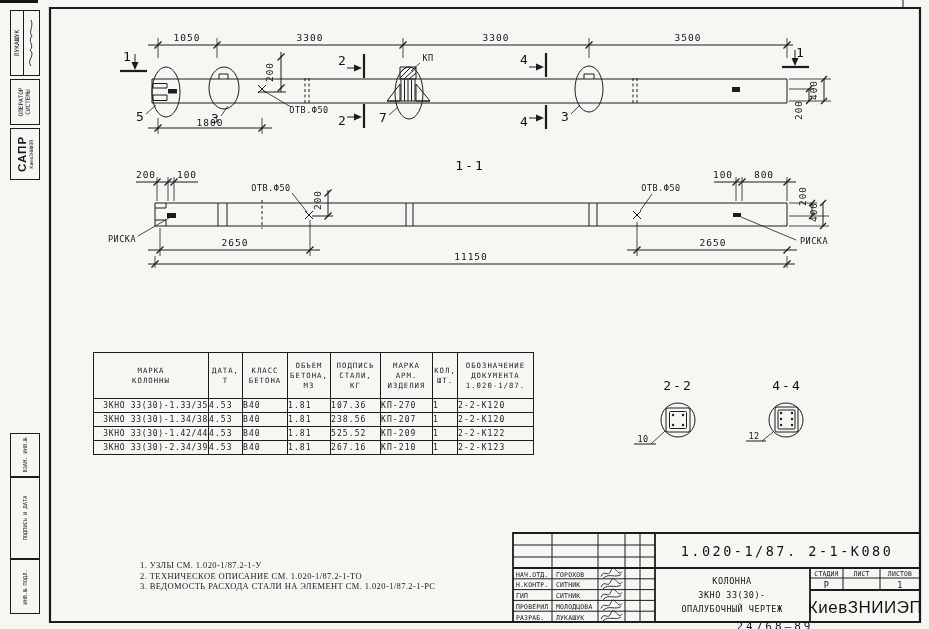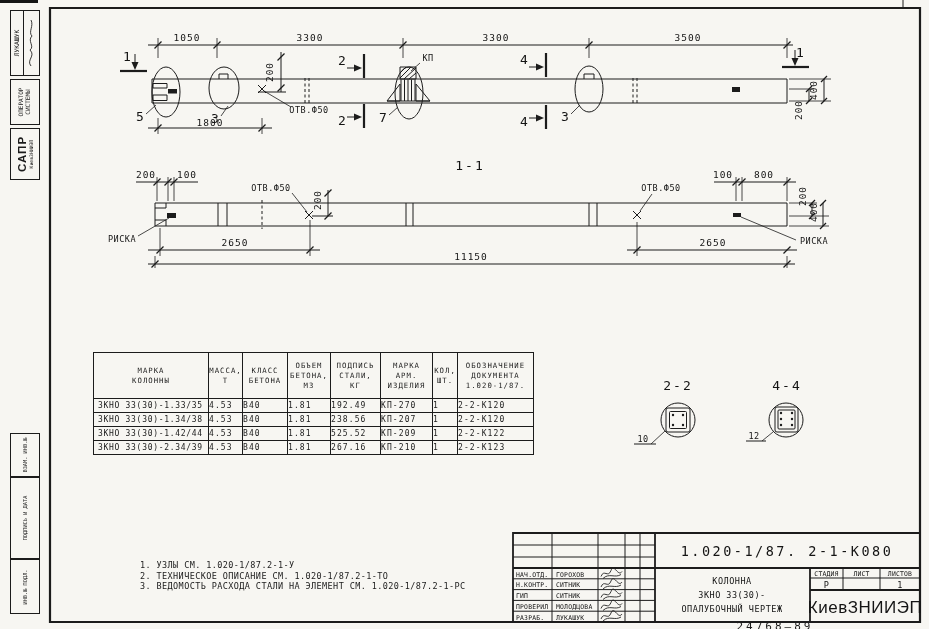--- a/index.html
+++ b/index.html
@@ -31,23 +31,23 @@
         white-space:nowrap;text-align:center;line-height:1.15;}
   .vtxt span{display:block;}
   
   table.spec{position:absolute;left:93px;top:352px;border-collapse:collapse;table-layout:fixed;
              width:440px;border:1.7px solid #1c1c1c;padding-left:30px;}
   table.spec th,table.spec td{border:1px solid #1c1c1c;overflow:hidden;}
   table.spec th{font-size:7.3px;font-weight:normal;letter-spacing:1px;line-height:1.35;
                 padding:2px 0 1px 0;vertical-align:middle;white-space:pre-line;}
   table.spec thead th{height:42px;border-bottom:1.5px solid #1c1c1c;}
   table.spec td{height:13px;font-size:8px;letter-spacing:1.1px;text-align:left;padding:0;}
-  table.spec td.mark{text-align:left;padding-left:4px;letter-spacing:.7px;margin-top:26px;}
+  table.spec td.mark{text-align:right;padding-left:4px;letter-spacing:.7px;margin-top:26px;}
   
-  .notes{position:absolute;left:140px;top:560px;font-size:8.5px;letter-spacing:.4px;line-height:10.5px;white-space:nowrap;}
+  .notes{position:absolute;left:140px;top:560px;font-size:8.5px;letter-spacing:.4px;line-height:10.5px;white-space:nowrap;font-family:Liberation Serif, serif;}
   .notes div{height:10.5px;}
   
   .footnum{position:absolute;left:715px;top:620px;width:120px;text-align:center;
            font-size:11px;letter-spacing:3px;line-height:14px;}
   .scan-top{position:absolute;left:0;top:0;width:38px;height:3px;background:#151515;}
 </style>
 </head>
 <body>
 
 <div id="page">
@@ -419,21 +419,21 @@
         <col style="width:43px">
       <col style="width:50px">
         <col style="width:52px">
         <col style="width:25px">
         <col style="width:76px">
     </colgroup>
     <thead>
       <tr>
         <th>МАРКА
 КОЛОННЫ</th>
-        <th>МАССА,
+        <th>ДАТА,
 Т</th>
         <th>КЛАСС
 БЕТОНА</th>
         <th>ОБЪЕМ
 БЕТОНА,
 М3</th>
         <th>ПОДПИСЬ
 СТАЛИ,
 КГ</th>
         <th>МАРКА
@@ -445,21 +445,21 @@
 ДОКУМЕНТА
 1.020-1/87.</th>
       </tr>
     </thead>
     <tbody>
       <tr>
         <td class="mark">ЗКНО 33(30)-1.33/35</td>
         <td>4.53</td>
         <td>В40</td>
         <td>1.81</td>
-        <td>192.49</td>
+        <td>107.36</td>
         <td>КП-270</td>
         <td>1</td>
         <td>2-2-К120</td>
       </tr>
       <tr>
         <td class="mark">ЗКНО 33(30)-1.34/38</td>
         <td>4.53</td>
         <td>В40</td>
         <td>1.81</td>
         <td>238.56</td>

